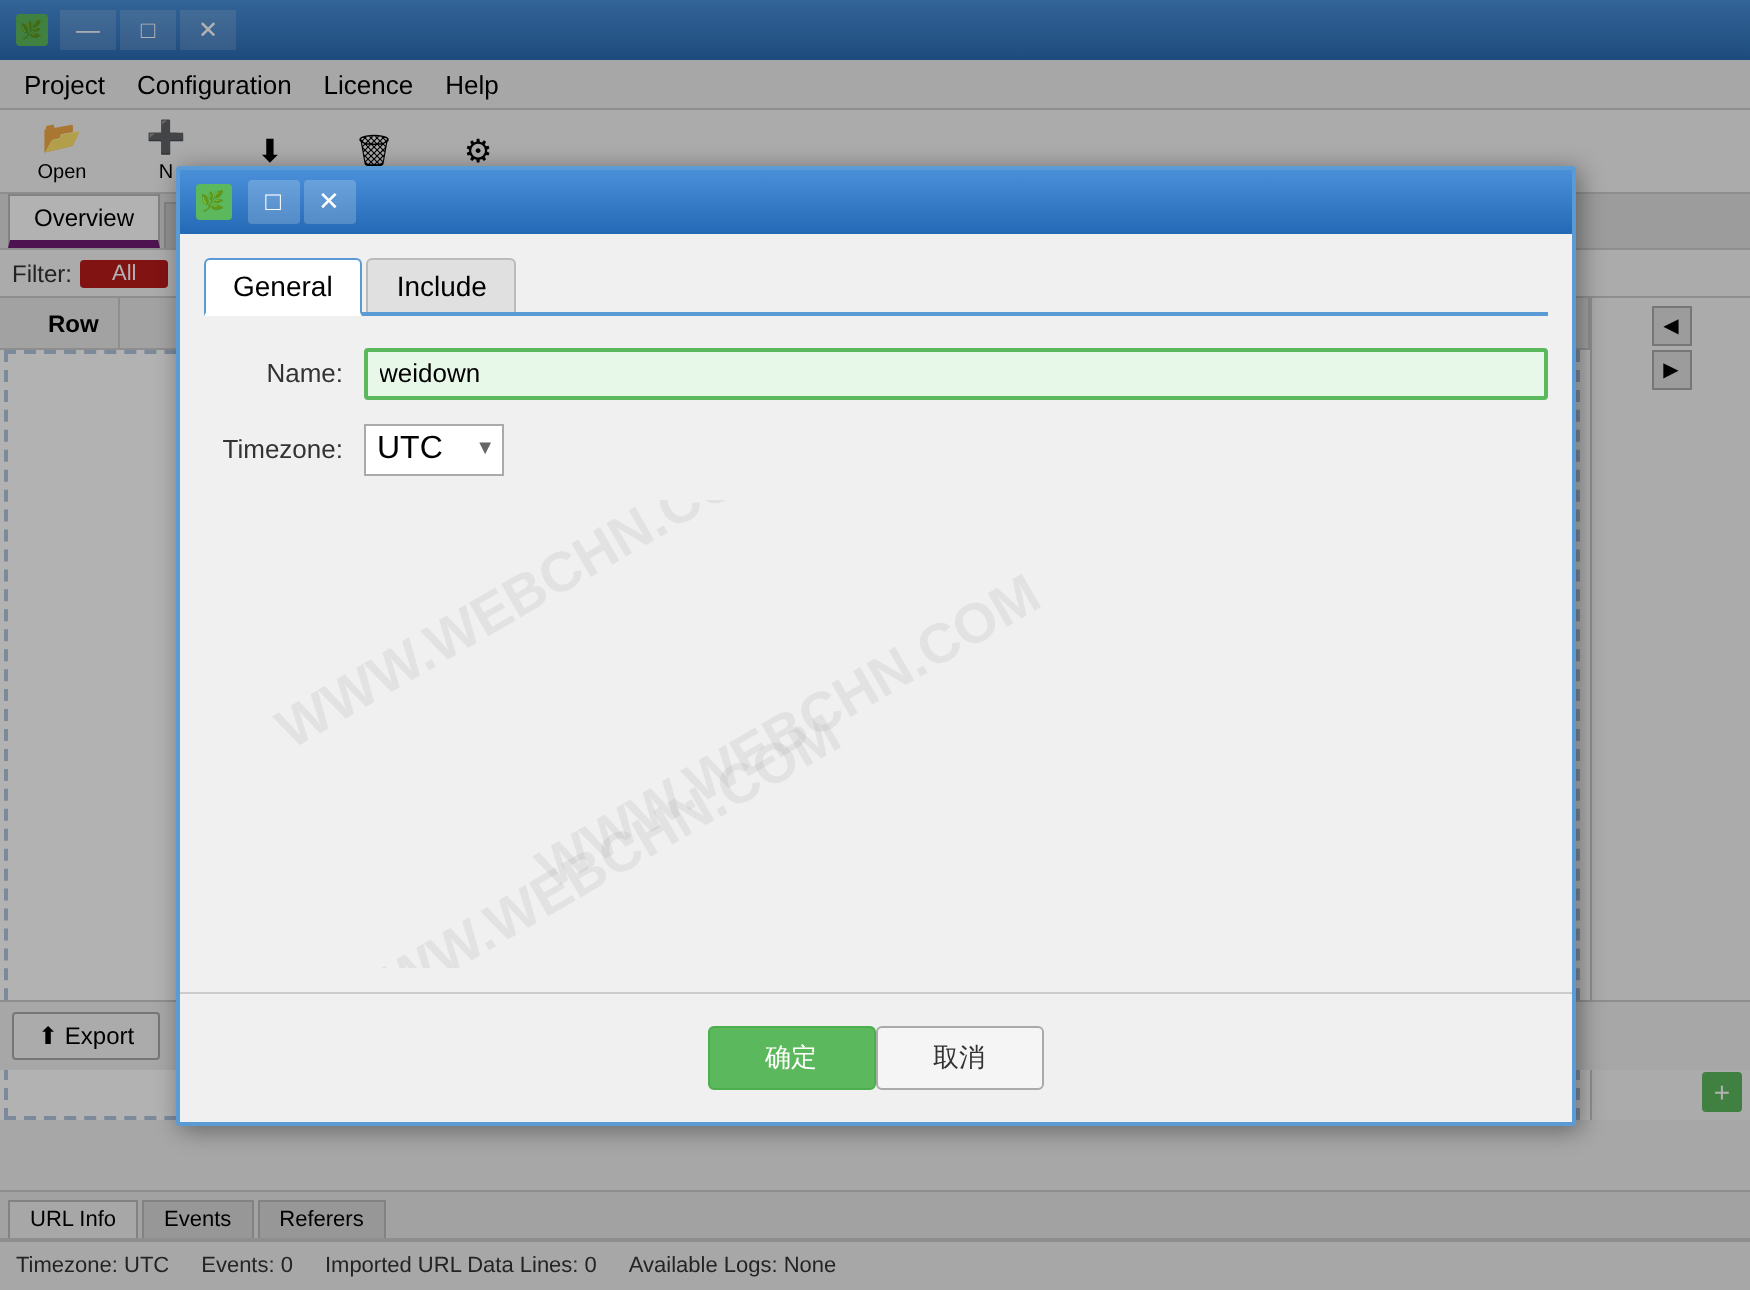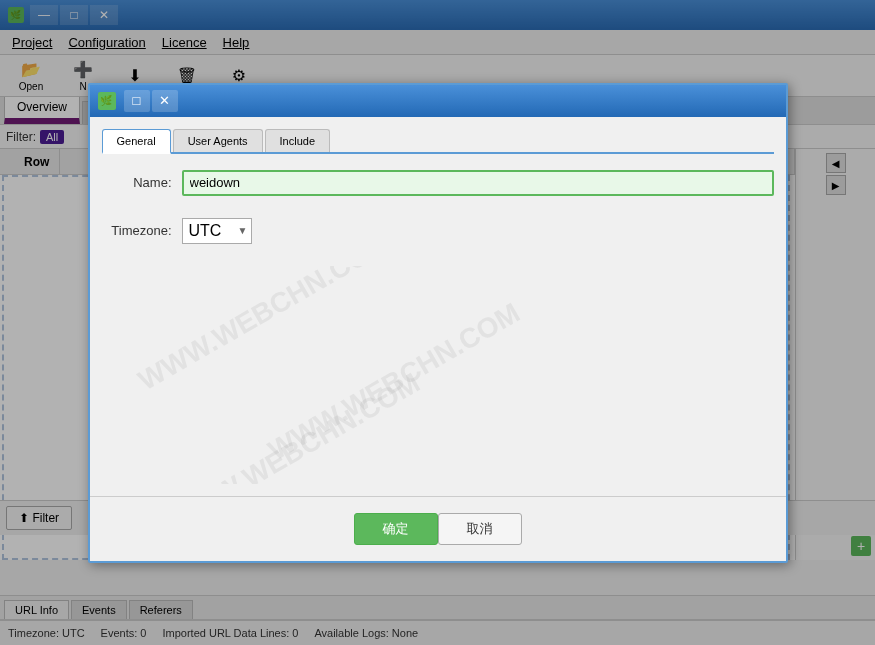--- a/index.html
+++ b/index.html
@@ -61,21 +61,20 @@
       height: 25px;
       display: flex;
       align-items: center;
       padding: 0 4px;
       border-bottom: 1px solid #ccc;
     }
     .menu-item {
       padding: 3px 8px;
       cursor: pointer;
       font-size: 13px;
-      text-decoration: underline;
     }
 
     
     .toolbar {
       background: #f5f5f5;
       height: 42px;
       display: flex;
       align-items: center;
       padding: 0 6px;
       border-bottom: 1px solid #ccc;
@@ -107,37 +106,37 @@
       padding: 4px 12px;
       cursor: pointer;
       background: #d0d0d0;
       border: 1px solid #bbb;
       border-bottom: none;
       font-size: 12px;
       margin-right: 2px;
     }
     .view-tab.active {
       background: white;
-      border-bottom: 6px solid #701a75;
+      border-bottom: 4px solid #701a75;
       z-index: 1;
     }
 
     .filter-row {
       display: flex;
       align-items: center;
       height: 24px;
       padding: 0 6px;
       gap: 4px;
       background: #f5f5f5;
     }
     .filter-label { font-size: 12px; color: #333; }
     .filter-all {
-      background: #4c1d95;
-      color: white;
-      padding: 1px 6px;
+      background: #b91c1c;
+      color: white;
+      padding: 1px 16px;
       font-size: 11px;
       cursor: pointer;
       border-radius: 2px;
     }
     .table-header {
       display: flex;
       background: #e8e8e8;
       border-bottom: 1px solid #ccc;
       height: 26px;
       align-items: center;
@@ -332,38 +331,38 @@
       display: flex;
       border-bottom: 2px solid #5b9bd5;
       margin-bottom: 16px;
     }
     .dialog-tab {
       padding: 5px 14px;
       cursor: pointer;
       background: #e0e0e0;
       border: 1px solid #bbb;
       border-bottom: none;
-      font-size: 11px;
+      font-size: 14px;
       margin-right: 2px;
       border-radius: 3px 3px 0 0;
     }
     .dialog-tab.active {
       background: white;
       border-color: #5b9bd5;
       border-bottom: 2px solid white;
       margin-bottom: -2px;
       z-index: 1;
       position: relative;
     }
 
     
     .form-row {
       display: flex;
       align-items: center;
-      margin-bottom: 22px;
+      margin-bottom: 12px;
     }
     .form-label {
       width: 80px;
       text-align: right;
       padding-right: 10px;
       font-size: 13px;
       color: #333;
     }
     .form-input {
       flex: 1;
@@ -535,21 +534,21 @@
       <div class="scroll-btn">◀</div>
       <div class="scroll-btn">▶</div>
     </div>
 
     <div style="position:absolute; right:88px; top:6px; font-size:11px;">Filter Total: 0</div>
 
     <div class="add-btn" style="right:4px; bottom:4px;">+</div>
   </div>
 
   <div class="export-area" style="height:35px; display:flex; align-items:center; padding:0 6px; border-top:1px solid #ccc; background:#f0f0f0;">
-    <button class="export-btn">⬆ Filter</button>
+    <button class="export-btn">⬆ Export</button>
   </div>
 </div>
 
 <div class="bottom-tabs">
   <div class="bottom-tab active">URL Info</div>
   <div class="bottom-tab">Events</div>
   <div class="bottom-tab">Referers</div>
 </div>
 
 <div class="status-bar">
@@ -567,21 +566,20 @@
       <div class="dialog-titlebar-btns">
         <button class="dialog-titlebar-btn">□</button>
         <button class="dialog-titlebar-btn close-btn">✕</button>
       </div>
     </div>
 
     <div class="dialog-content">
 
       <div class="dialog-tabs">
         <div class="dialog-tab active">General</div>
-        <div class="dialog-tab">User Agents</div>
         <div class="dialog-tab">Include</div>
       </div>
 
       <div class="form-row">
         <label class="form-label">Name:</label>
         <input class="form-input" type="text" value="weidown" style="">
       </div>
       <div class="form-row">
         <label class="form-label">Timezone:</label>
         <div class="form-select-wrapper">

